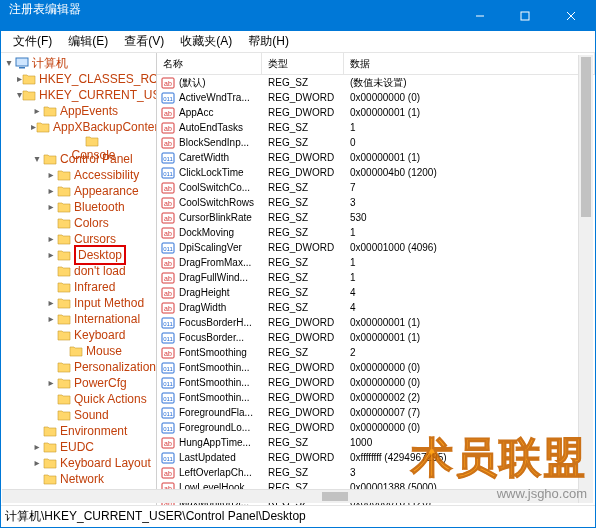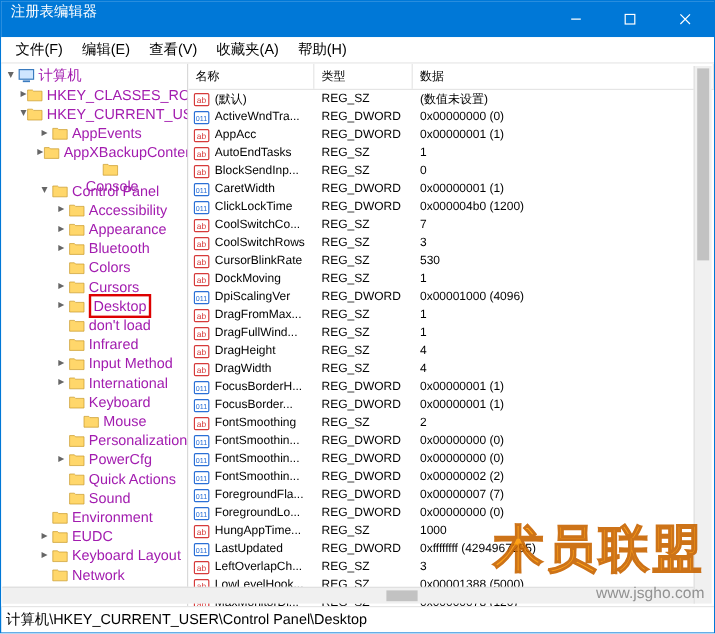--- a/index.html
+++ b/index.html
@@ -24,21 +24,21 @@
 
 
 .tree { width: 156px; border-right: 1px solid #d0d0d0; overflow: hidden; font-size: 12px; padding-top: 2px; background: #fff; }
 .tree-inner { line-height: 16px; }
 .trow { display: flex; align-items: center; height: 16px; white-space: nowrap; }
 .toggle { width: 12px; display: flex; justify-content: center; color: #666; font-size: 10px; }
 .folder { width: 14px; height: 12px; margin-right: 3px; display: inline-block; }
 .folder svg { width: 14px; height: 12px; }
 .pc-icon { width:14px; height:12px; margin-right:3px; }
 .pc-icon svg { width:14px; height:12px; }
-.tlabel { color: #a21caf; }
+.tlabel { color: #c2410c; }
 .trow.sel .tlabel { border: 2px solid #d00; padding: 0 2px; }
 
 
 .list { flex: 1; overflow: hidden; font-size: 10px; background: #fff; }
 .lh { display: flex; height: 22px; align-items: center; border-bottom: 1px solid #e5e5e5; }
 .lh .col { padding-left: 6px; color: #000; border-right: 1px solid #e5e5e5; height: 100%; display: flex; align-items: center; }
 .col.n { width: 105px; }
 .col.t { width: 82px; }
 .col.d { flex: 1; }
 .lbody { height: calc(100% - 22px); overflow: hidden; }

